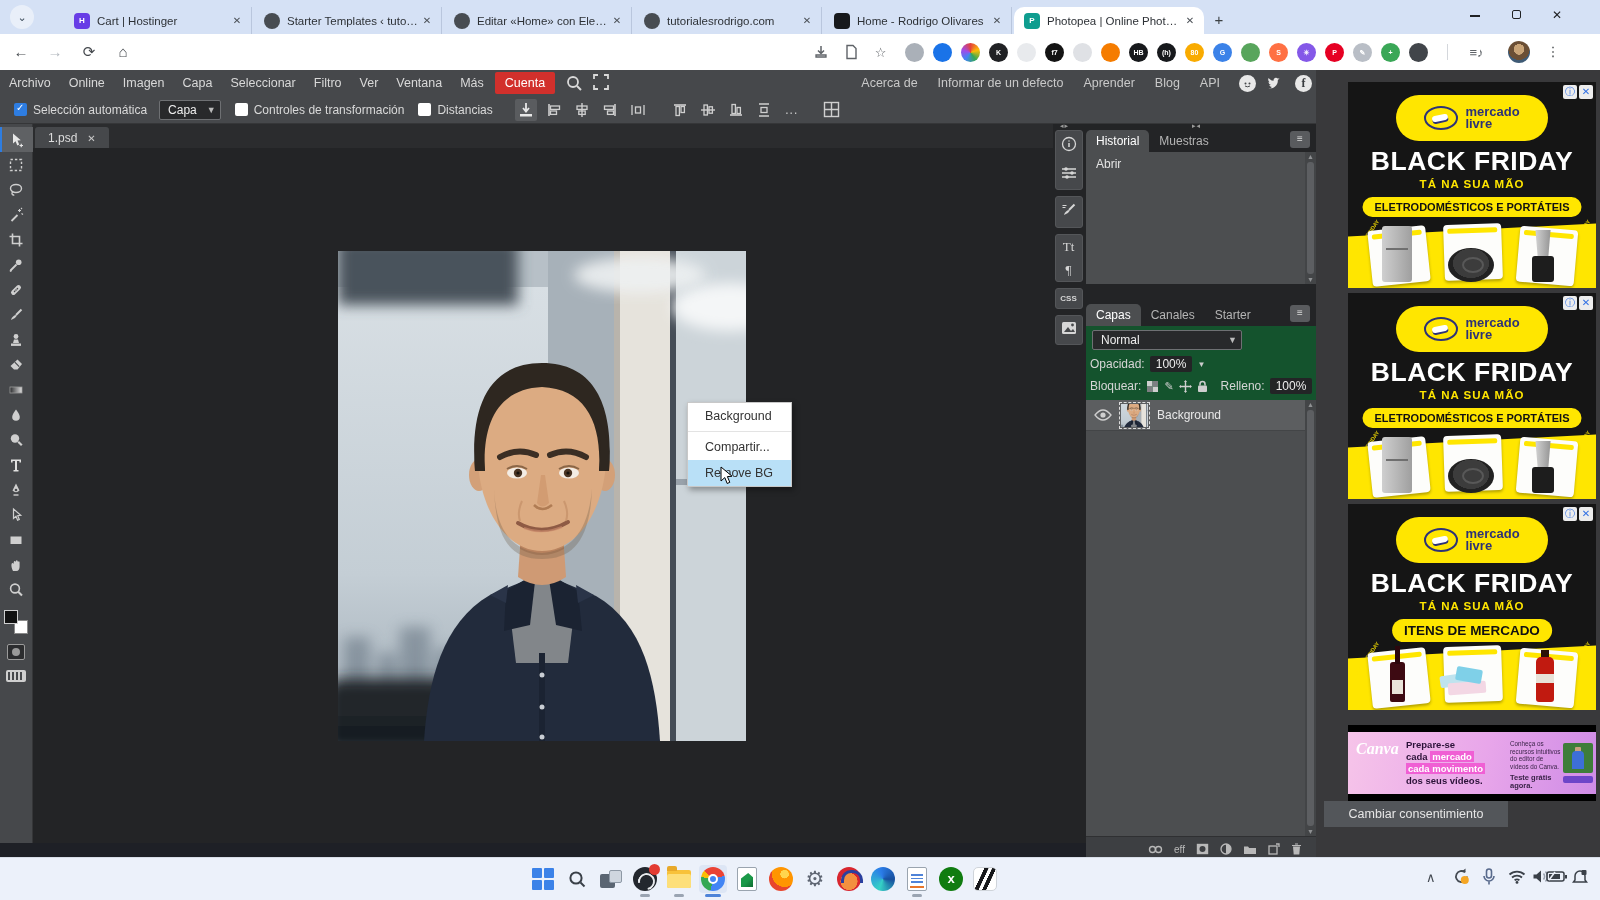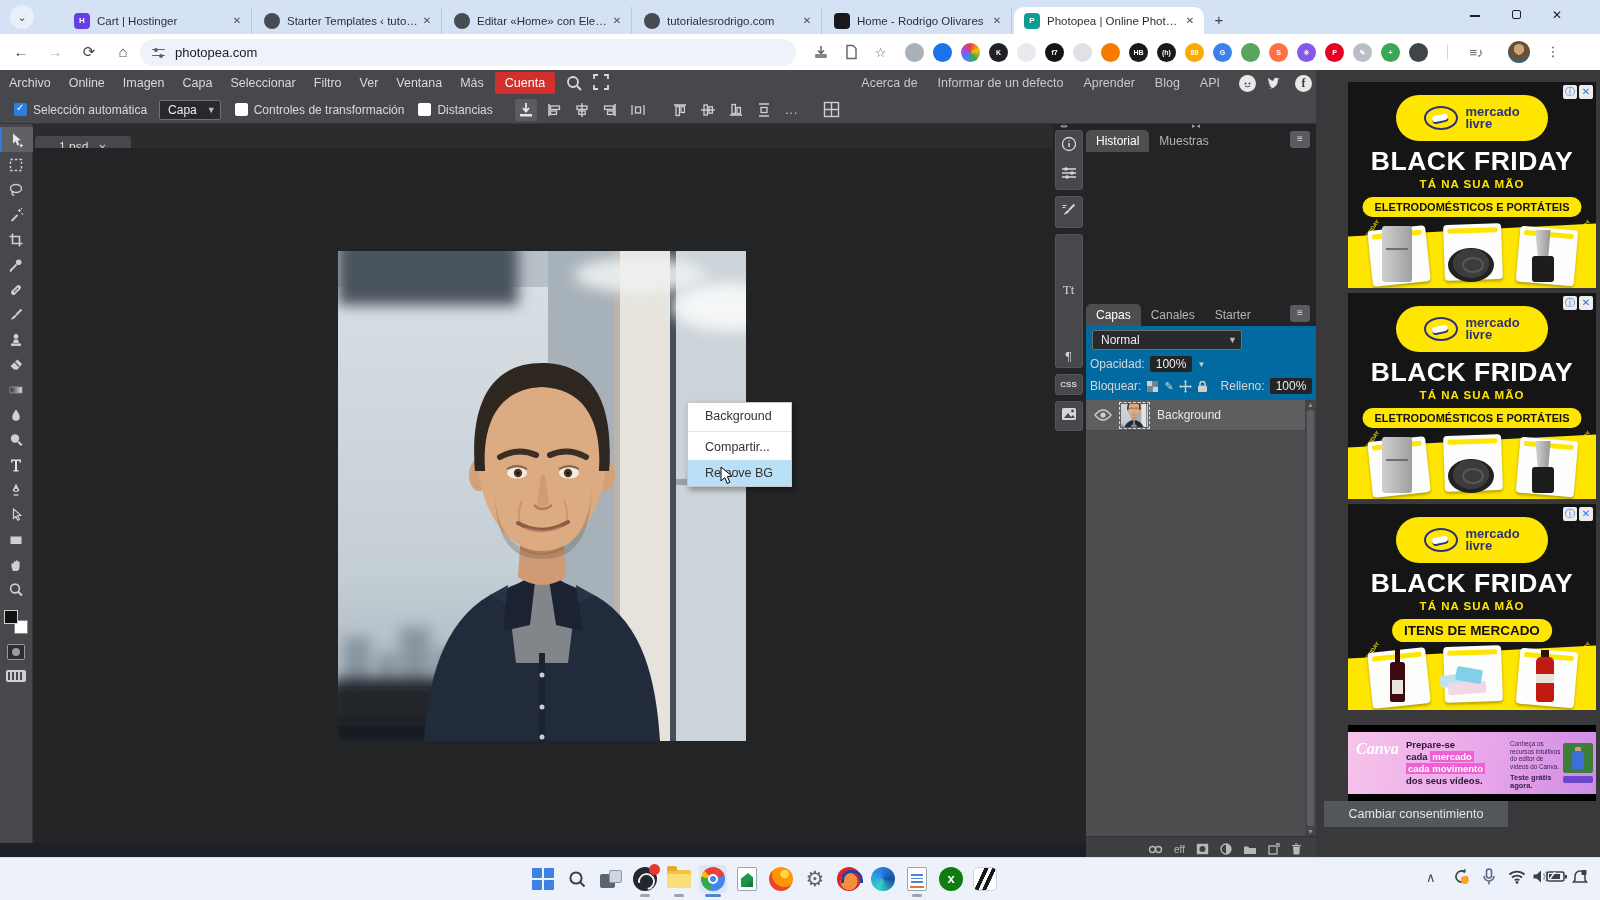--- a/index.html
+++ b/index.html
@@ -67,49 +67,49 @@
   .swatches{position:relative;width:24px;height:24px;margin-top:8px;}
   .swatches .bk{position:absolute;left:0;top:0;width:14px;height:14px;background:#111;border:1px solid #cfcfcf;z-index:2;}
   .swatches .wt{position:absolute;right:0;bottom:0;width:14px;height:14px;background:#fff;border:1px solid #888;}
   .masktool{width:18px;height:16px;background:#2c2d2f;border:1px solid #9a9a9a;border-radius:2px;margin-top:10px;display:flex;align-items:center;justify-content:center;}
   .masktool i{width:8px;height:8px;border-radius:50%;background:#9a9a9a;}
   .kbd{width:20px;height:12px;background:#cfcfcf;border-radius:2px;margin-top:10px;position:relative;}
   .kbd:after{content:"";position:absolute;left:2px;top:2px;right:2px;bottom:2px;background:repeating-linear-gradient(90deg,#46484b 0 2px,transparent 2px 4px);}
 
   
   .pp-tabstrip{position:absolute;left:33px;top:124px;width:1020px;height:24px;background:#2b2c2e;}
-  .doctab{position:absolute;left:2px;top:12px;height:22px;background:#46484b;border-radius:3px 3px 0 0;color:#ddd;font-size:12px;display:flex;align-items:center;gap:10px;padding:0 24px;}
+  .doctab{position:absolute;left:2px;top:3px;height:22px;background:#46484b;border-radius:3px 3px 0 0;color:#ddd;font-size:12px;display:flex;align-items:center;gap:10px;padding:0 13px;}
   .doctab .x{font-size:10px;color:#c9c9c9;}
   .pp-canvas{position:absolute;left:33px;top:148px;width:1020px;height:695px;background:#232426;}
   .photo{position:absolute;left:305px;top:103px;width:408px;height:490px;}
   .bottomstrip{position:absolute;left:0;top:843px;width:1320px;height:14px;background:#1e2026;}
 
   
   .ctxmenu{position:absolute;left:687px;top:402px;width:105px;background:#fff;border:1px solid #c8c8c8;box-shadow:2px 3px 6px rgba(0,0,0,.35);font-size:12.5px;color:#333;}
   .cm-item{height:26px;line-height:26px;padding-left:17px;}
   .cm-item.hot{background:var(--hlblue,#b9e0f7);}
   .cm-sep{height:1px;background:#e3e3e3;margin:2px 0;}
   .cursor{position:absolute;left:720px;top:466px;z-index:50;}
 
   
   .collapsers{position:absolute;top:122px;color:#9a9a9a;font-size:7px;letter-spacing:1px;}
   .pp-iconstrip{position:absolute;left:1053px;top:130px;width:31px;display:flex;flex-direction:column;align-items:center;gap:6px;}
   .strip-grp{width:28px;background:#46484b;border:1px solid #545659;border-radius:3px;display:flex;flex-direction:column;align-items:center;padding:5px 0;gap:10px;color:#d6d6d6;}
-  .strip-grp .t{font-size:13px;line-height:13px;font-family:"Liberation Serif",serif;margin-top:43px;}
+  .strip-grp .t{font-size:13px;line-height:13px;font-family:"Liberation Serif",serif;}
   .panelcol{position:absolute;left:1086px;width:230px;color:#d6d6d6;font-size:12px;}
   .ptabs{display:flex;align-items:flex-end;height:24px;}
   .ptab{padding:4px 10px;color:#b5b5b5;}
   .ptab.act{background:#4c4e50;border-radius:5px 5px 0 0;color:#fff;}
   .burger{position:absolute;right:6px;top:3px;width:20px;height:17px;background:#595b5e;border-radius:3px;color:#d9d9d9;text-align:center;line-height:16px;font-size:10px;letter-spacing:0;}
   .pcontent{background:#4c4e50;position:relative;}
   .hist-entry{padding:5px 10px;color:#e4e4e4;}
   .vscroll{position:absolute;right:0;top:0;bottom:0;width:11px;background:#434547;display:flex;flex-direction:column;align-items:center;justify-content:space-between;padding:1px 0;}
   .vscroll i{color:#8f9193;font-size:7px;font-style:normal;}
   .vscroll .thumb{flex:1;width:7px;margin:2px 0;background:#5d5f62;border-radius:3px;}
-  .layerctl{background:#0369a1;padding:4px 0 6px 4px;}
+  .layerctl{background:#14532d;padding:4px 0 6px 4px;}
   .lrow{display:flex;align-items:center;margin-top:6px;gap:5px;}
   .valbox{background:#232426;border-radius:2px;padding:1px 6px;color:#eee;}
   .tridown{font-size:8px;color:#ccc;}
   .lockic{display:flex;align-items:center;justify-content:center;width:16px;height:14px;color:#cfcfcf;font-size:11px;}
   .layerlist{background:#4c4e50;position:relative;}
   .layer-row{height:31px;display:flex;align-items:center;gap:9px;background:#5c5e60;border-bottom:1px solid #434547;padding-left:8px;}
   .eye{width:18px;height:12px;}
   .lthumb{width:27px;height:23px;outline:1px dashed #ddd;outline-offset:1px;background:#888;overflow:hidden;}
   .lthumb svg{width:27px;height:23px;display:block;}
   .lname{color:#e8e8e8;}
@@ -247,29 +247,20 @@
     <div class="wctrl" style="left:1455px"><span class="line"></span></div>
     <div class="wctrl" style="left:1496px"><span class="box"></span></div>
     <div class="wctrl" style="left:1537px">✕</div>
   </div>
 
   <div class="addrbar">
     <div class="navic">←</div>
     <div class="navic dis">→</div>
     <div class="navic">⟳</div>
     <div class="navic">⌂</div>
-    <div class="urlpill">
-      <span class="tuneic">
-          <i></i>
-          <i></i>
-          <b></b>
-          <b></b>
-        </span>
-      <span class="urltxt">photopea.com</span>
-    </div>
     <div class="bar-ic" style="left:812px">
       <svg width="16" height="16" viewBox="0 0 16 16">
           <path d="M8 2v7M5 6.5 8 9.5 11 6.5" stroke="#5f6368" stroke-width="1.5" fill="none"></path>
           <path d="M3 11h10v2H3z" fill="none" stroke="#5f6368" stroke-width="1.3"></path>
         </svg>
     </div>
     <div class="bar-ic" style="left:843px">
       <svg width="15" height="16" viewBox="0 0 15 16">
           <path d="M3 1.5h6l3 3v10H3z" fill="none" stroke="#5f6368" stroke-width="1.4"></path>
         </svg>
@@ -696,20 +687,28 @@
           </svg></span>
     </div>
   </div>
 
   <div class="panelcol" style="top:128px">
     <div class="ptabs">
       <span class="ptab act">Historial</span>
       <span class="ptab">Muestras</span>
     </div>
     <div class="burger">≡</div>
+    <div class="pcontent" style="height:132px">
+      <div class="hist-entry">Abrir</div>
+      <div class="vscroll">
+          <i>▲</i>
+          <span class="thumb"></span>
+          <i>▼</i>
+        </div>
+    </div>
   </div>
 
   <div class="panelcol" style="top:302px">
     <div class="ptabs">
       <span class="ptab act">Capas</span>
       <span class="ptab">Canales</span>
       <span class="ptab">Starter</span>
     </div>
     <div class="burger">≡</div>
     <div class="layerctl">

